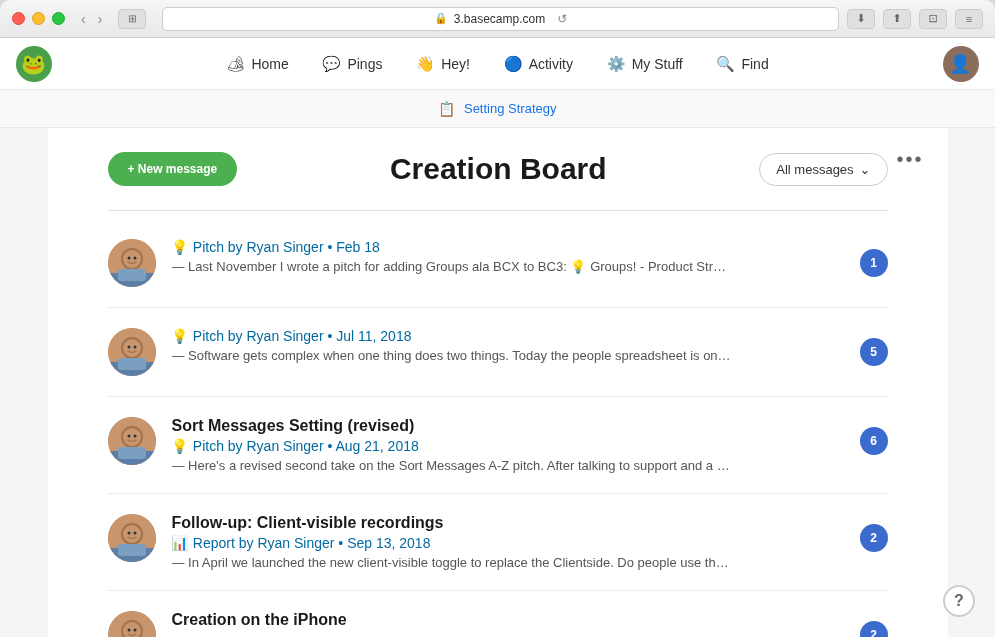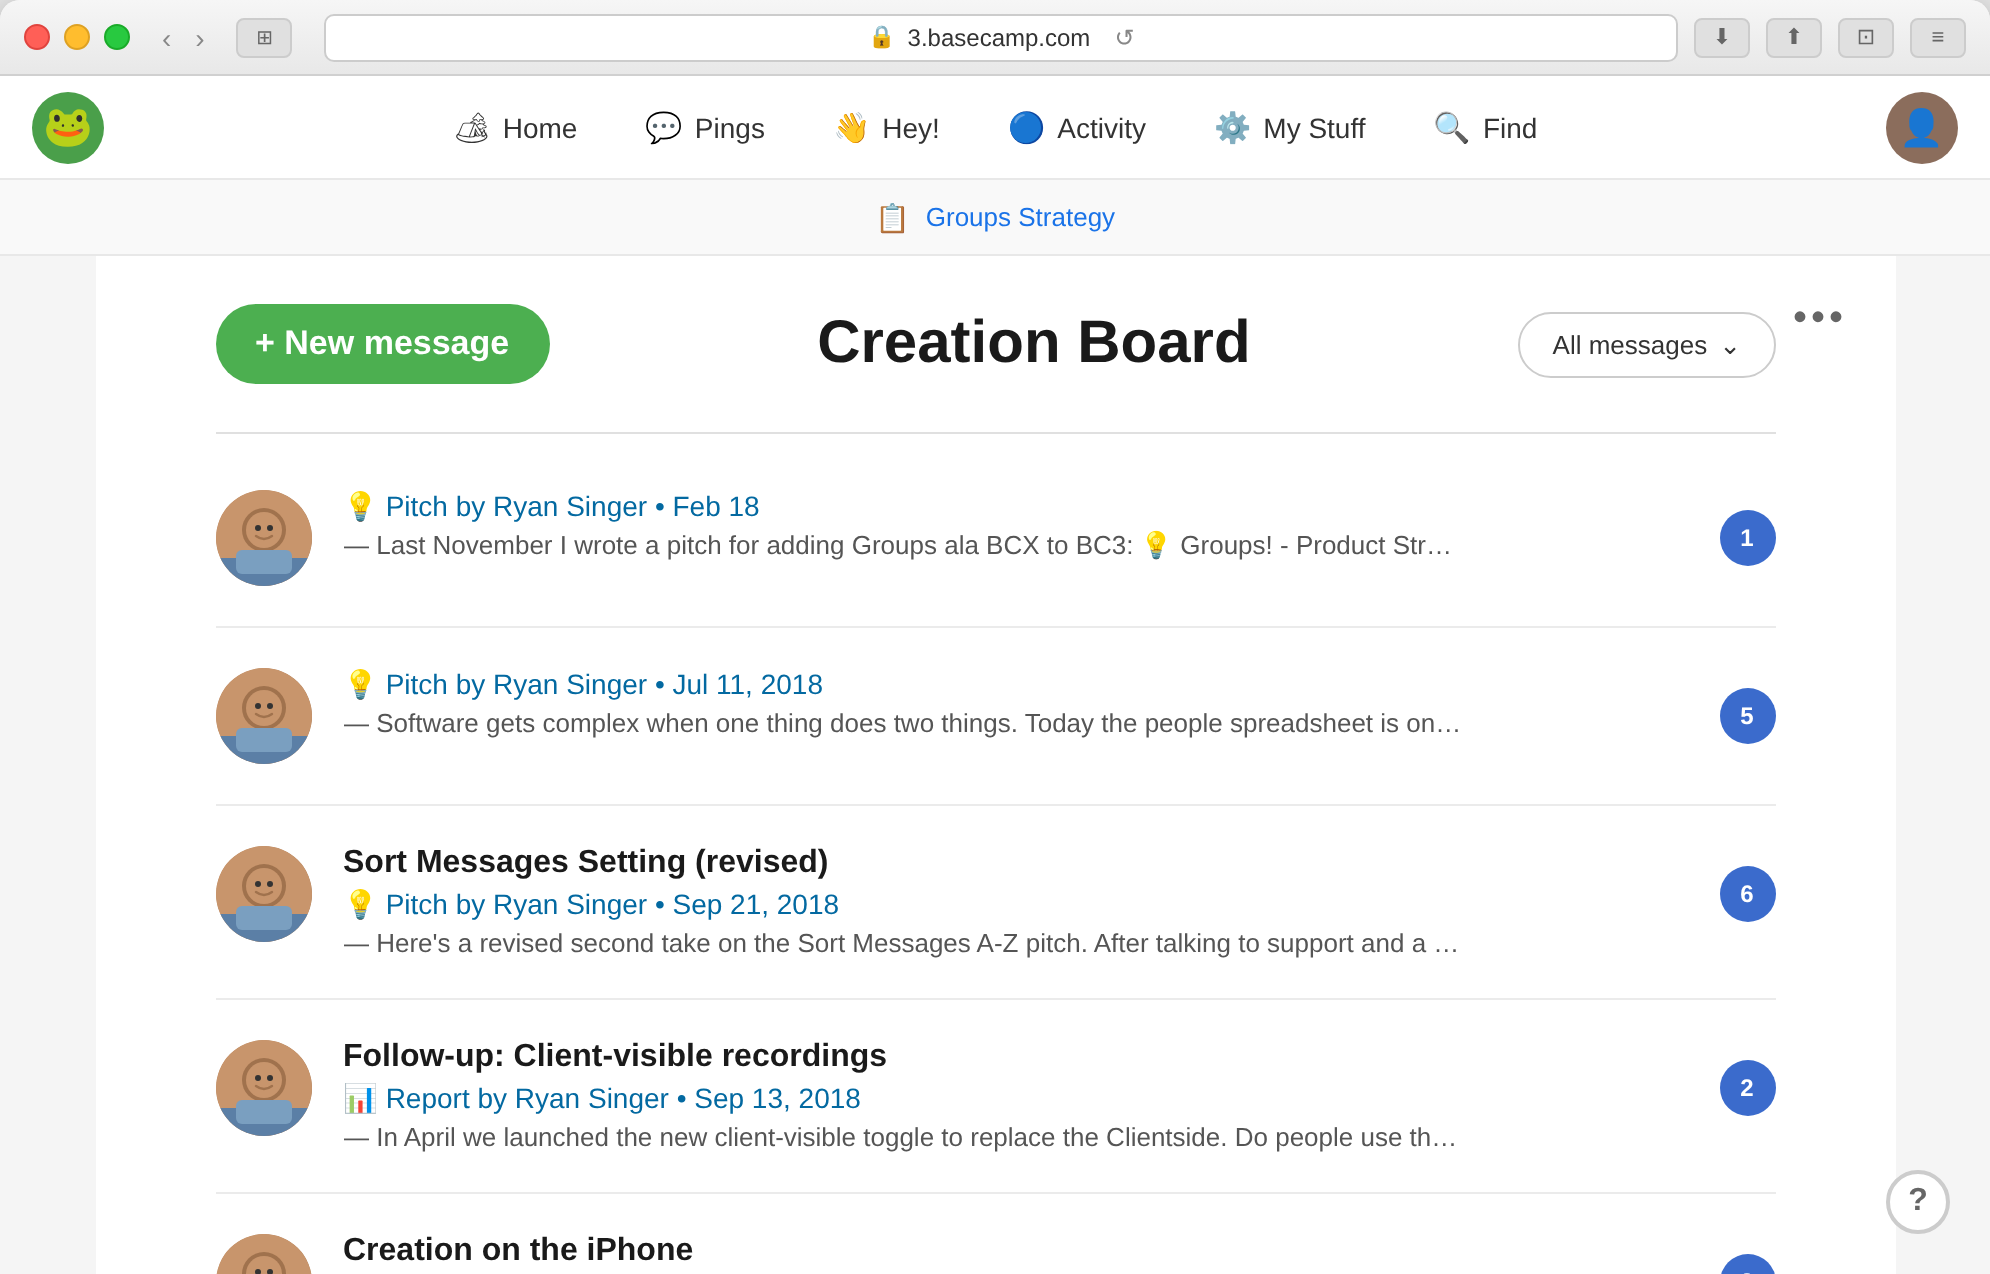--- a/index.html
+++ b/index.html
@@ -242,21 +242,21 @@
       justify-content: space-between;
       margin-bottom: 24px;
     }
 
     .new-message-btn {
       background: #4caf50;
       color: white;
       border: none;
       border-radius: 24px;
       padding: 10px 20px;
-      font-size: 17px;
+      font-size: 12px;
       font-weight: 600;
       cursor: pointer;
       display: flex;
       align-items: center;
       gap: 6px;
     }
 
     .board-title {
       font-size: 30px;
       font-weight: 700;
@@ -436,21 +436,21 @@
         <a class="nav-item">
           <span class="nav-icon">🔍</span>
           <span>Find</span>
         </a>
       </div>
       <div class="user-avatar">👤</div>
     </nav>
 
     <div class="breadcrumb-bar">
       <span class="breadcrumb-icon">📋</span>
-      <a class="breadcrumb-link">Groups Strategy</a>
+      <a class="breadcrumb-link">Setting Strategy</a>
     </div>
 
     <div class="main-area">
       <div class="content-wrapper">
         <button class="more-btn">•••</button>
 
         <div class="board-header">
           <button class="new-message-btn">+ New message</button>
           <h1 class="board-title">Creation Board</h1>
           <button class="filter-btn">
@@ -508,21 +508,21 @@
     <circle cx="24" cy="20" r="9" fill="#c8956c"></circle>
     <ellipse cx="21" cy="19" rx="1.5" ry="1.5" fill="#333"></ellipse>
     <ellipse cx="27" cy="19" rx="1.5" ry="1.5" fill="#333"></ellipse>
     <path d="M20 23 Q24 26 28 23" stroke="#a0724d" stroke-width="1.2" fill="none" stroke-linecap="round"></path>
     <rect x="0" y="34" width="48" height="14" rx="0" fill="#5b7fa6"></rect>
     <rect x="10" y="30" width="28" height="12" rx="3" fill="#7a9fc0"></rect>
   </svg>
               </div>
               <div class="message-body">
                 <div class="message-title">Sort Messages Setting (revised)</div>
-                <div class="message-meta">💡 Pitch by Ryan Singer • Sep 21, 2018</div>
+                <div class="message-meta">💡 Pitch by Ryan Singer • Aug 21, 2018</div>
                 <div class="message-preview">— Here's a revised second take on the Sort Messages A-Z pitch. After talking to support and a couple customers via phone,</div>
               </div>
               <div class="reply-badge">6</div>
             </li>
             <li class="message-item">
               <div class="avatar avatar-ryan">
                 <svg width="48" height="48" viewBox="0 0 48 48" xmlns="http://www.w3.org/2000/svg">
     <circle cx="24" cy="24" r="24" fill="#c8956c"></circle>
     <circle cx="24" cy="20" r="11" fill="#a0724d"></circle>
     <circle cx="24" cy="20" r="9" fill="#c8956c"></circle>

